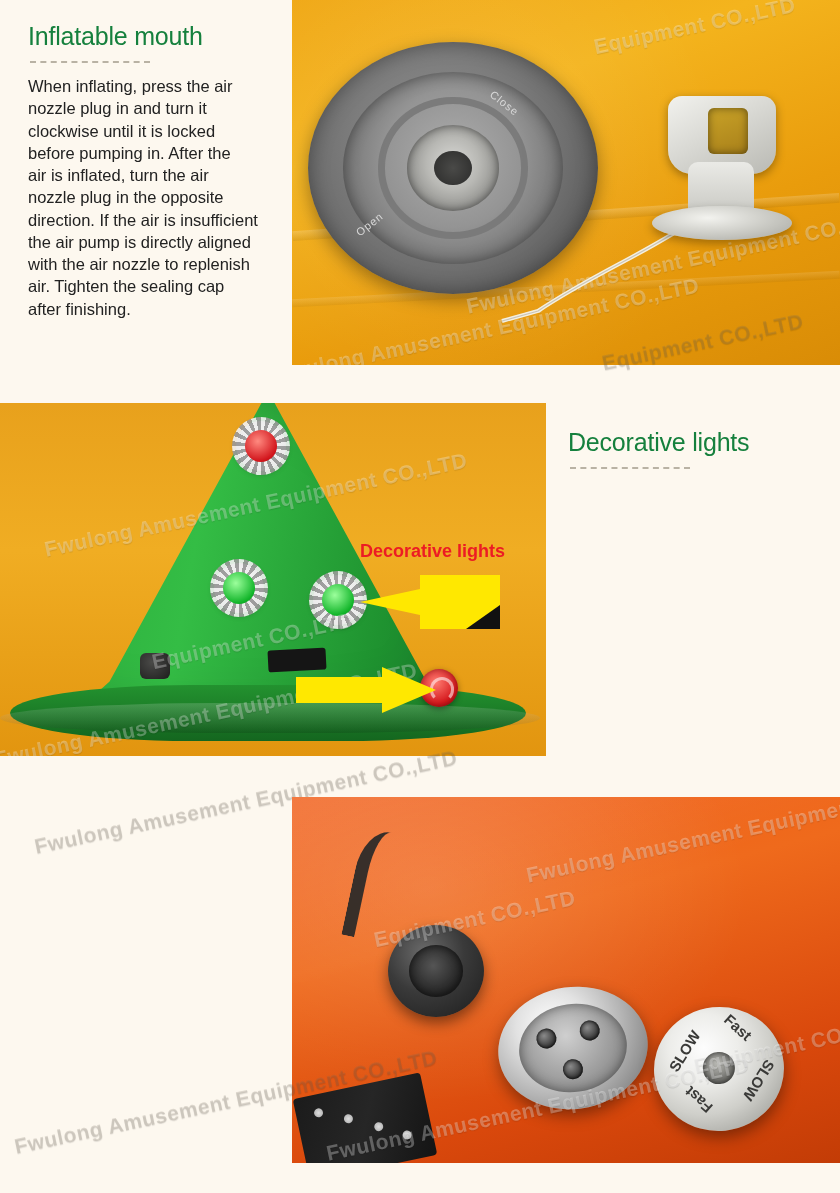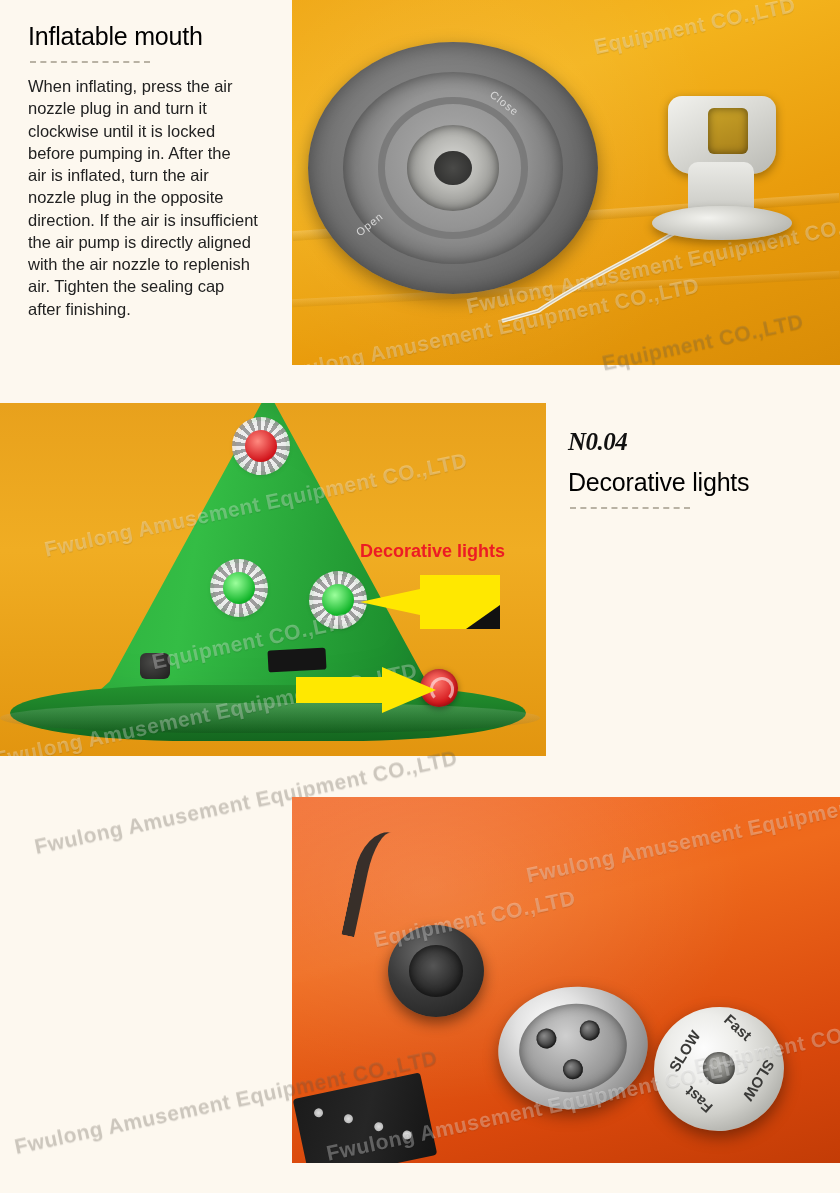--- a/index.html
+++ b/index.html
@@ -21,21 +21,21 @@
     font-style: italic;
     font-weight: bold;
     font-size: 25px;
     color: #111;
     letter-spacing: -0.5px;
     margin: 0 0 12px 0;
     font-family: "Liberation Serif", serif;
   }
   .title {
     font-size: 25px;
-    color: #000000;
+    color: #15803d;
     margin: 0 0 10px 0;
     font-weight: 400;
     letter-spacing: -0.2px;
   }
   .divider {
     width: 120px;
     height: 0;
     border-top: 2px dashed #b9b2a4;
     margin: 6px 0 12px 2px;
   }
@@ -384,21 +384,20 @@
     </svg>
 
     <div class="red-cap lbl1" style="left:360px;top:138px;">Decorative lights</div>
 
     <div class="wm lite" style="left:40px;top:90px;">Fwulong  Amusement  Equipment  CO.,LTD</div>
     <div class="wm lite" style="left:150px;top:226px;">Equipment  CO.,LTD</div>
     <div class="wm lite" style="left:-10px;top:300px;">Fwulong  Amusement  Equipment  CO.,LTD</div>
   </div>
 
   <div class="txt-block" style="left:568px; top:428px; width:262px;">
-    <div class="no-label">N0.04</div>
     <div class="title">Decorative lights</div>
     <div class="divider"></div>
   </div>
 
   <div class="wm dark" style="left:600px;top:330px;">Equipment  CO.,LTD</div>
   <div class="wm dark" style="left:30px;top:790px;">Fwulong  Amusement  Equipment  CO.,LTD</div>
 
   <div class="photo p3">
     <div class="sheen"></div>
 

